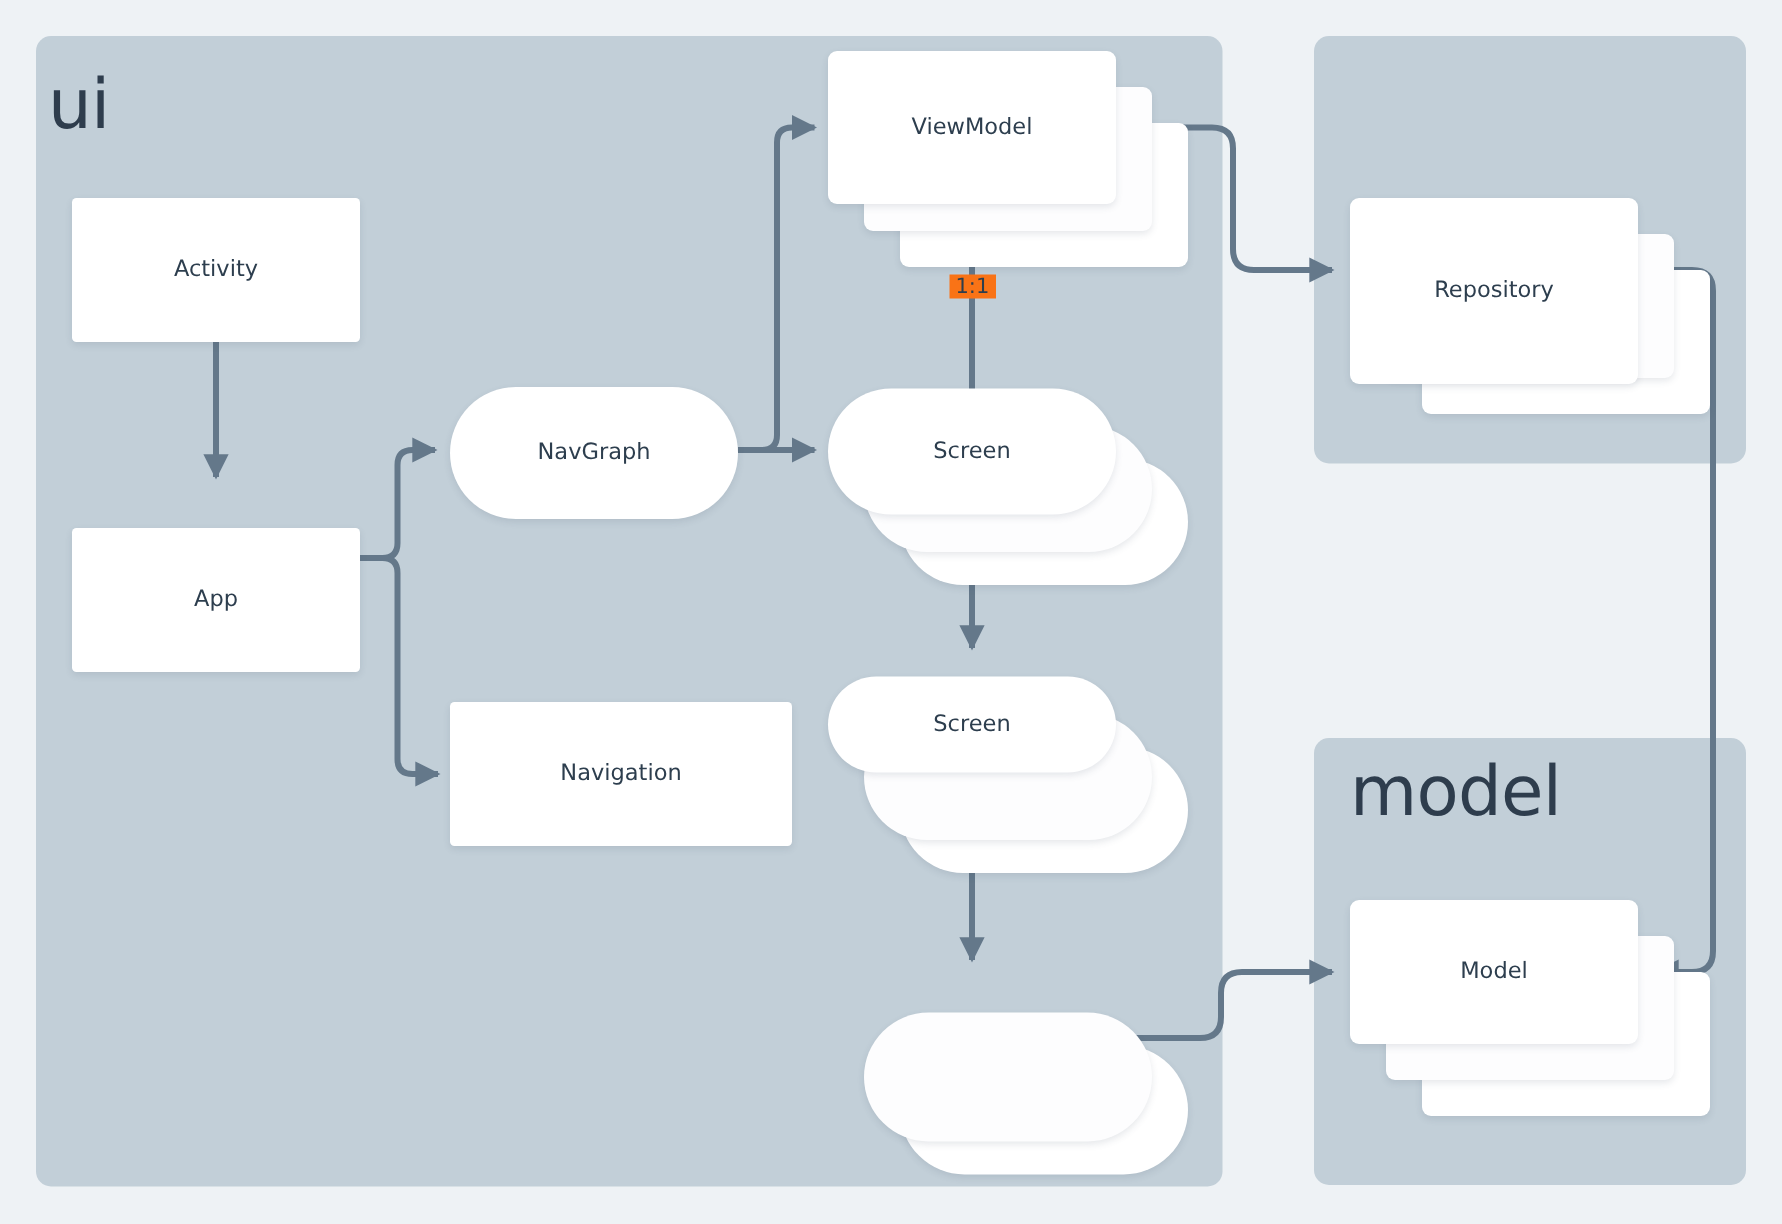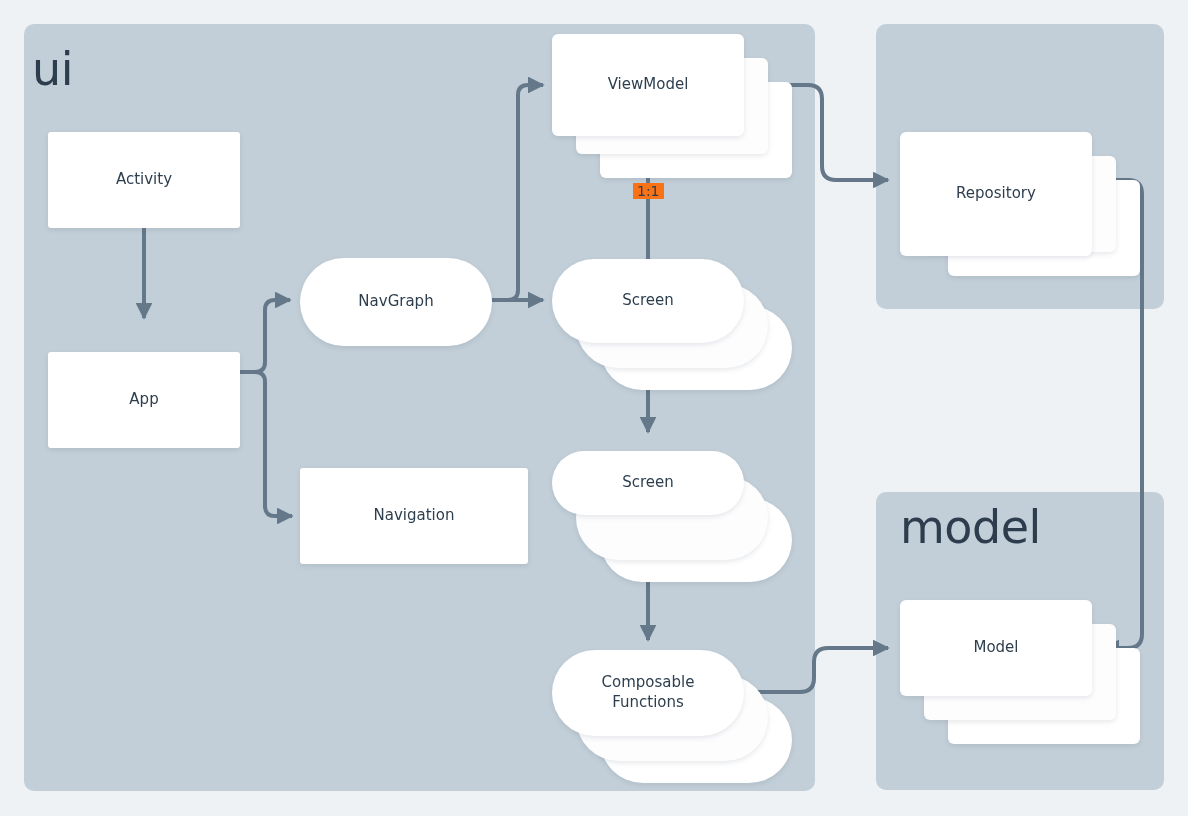--- a/index.html
+++ b/index.html
@@ -155,24 +155,20 @@
   </div>
 
   <div class="stack-layer pill shadow-soft" style="left:600px; top:498px; width:192px; height:84px;"></div>
   <div class="stack-layer l2 pill shadow-soft" style="left:576px; top:476px; width:192px; height:84px;"></div>
   <div class="node pill shadow-soft" style="left:552px; top:451px; width:192px; height:64px;">
     <span>Screen</span>
   </div>
 
   <div class="stack-layer pill shadow-soft" style="left:600px; top:697px; width:192px; height:86px;"></div>
   <div class="stack-layer l2 pill shadow-soft" style="left:576px; top:675px; width:192px; height:86px;"></div>
-  <div class="node pill shadow-soft" style="left:552px; top:650px; width:192px; height:86px; flex-direction:column;">
-    <span>Composable</span>
-    <span>Functions</span>
-  </div>
 
   <div class="stack-layer rrect shadow-soft" style="left:948px; top:180px; width:192px; height:96px;"></div>
   <div class="stack-layer l2 rrect shadow-soft" style="left:924px; top:156px; width:192px; height:96px;"></div>
   <div class="node rrect shadow-soft" style="left:900px; top:132px; width:192px; height:124px;">
     <span>Repository</span>
   </div>
 
   <div class="stack-layer rrect shadow-soft" style="left:948px; top:648px; width:192px; height:96px;"></div>
   <div class="stack-layer l2 rrect shadow-soft" style="left:924px; top:624px; width:192px; height:96px;"></div>
   <div class="node rrect shadow-soft" style="left:900px; top:600px; width:192px; height:96px;">

